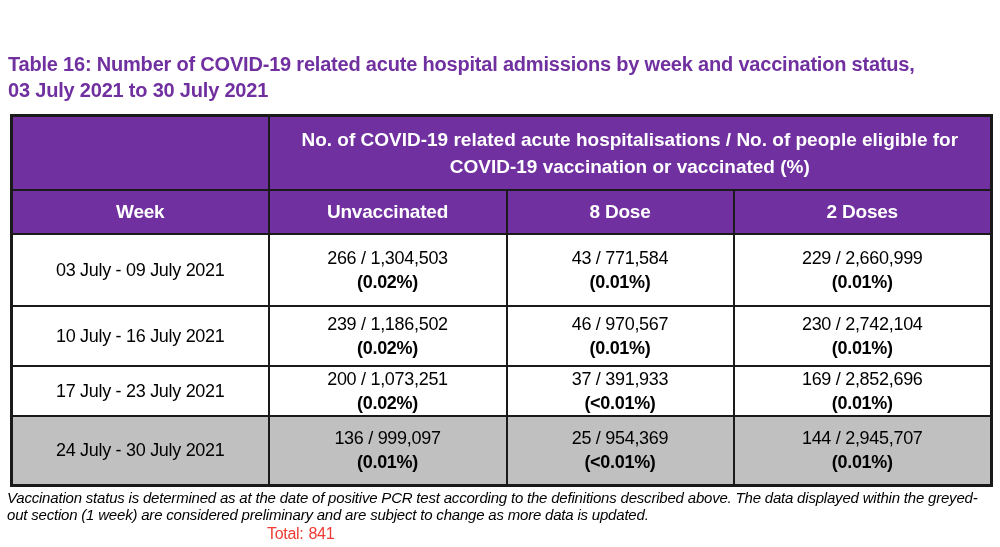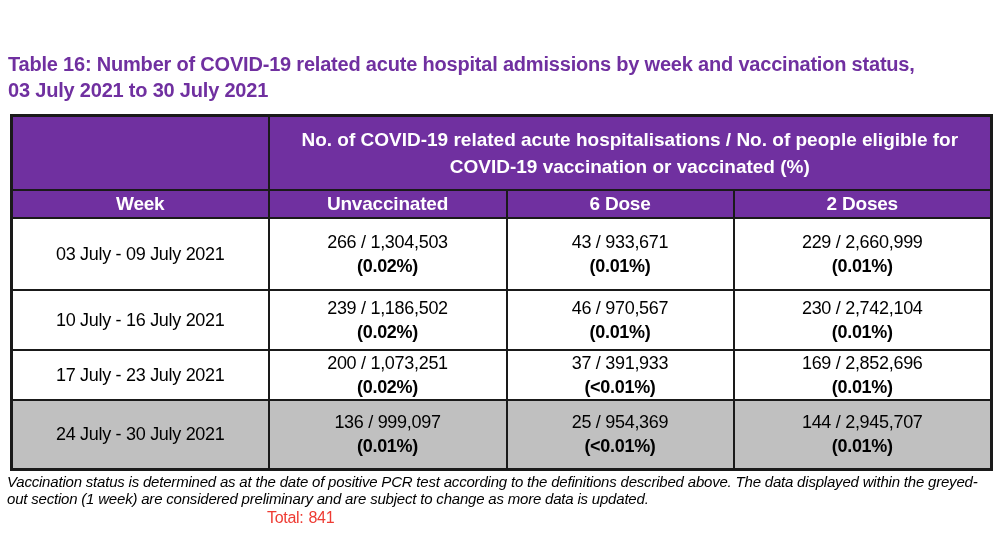--- a/index.html
+++ b/index.html
@@ -86,35 +86,35 @@
     <col style="width:227px">
     <col style="width:258px">
   </colgroup>
   <tbody>
       <tr style="height:74px">
     <th class="purple"></th>
     <th class="purple group-header-cell" colspan="3">
       <span class="inner">No. of COVID-19 related acute hospitalisations / No. of people eligible for COVID-19 vaccination or vaccinated (%)</span>
     </th>
   </tr>
-  <tr style="height:28px">
+  <tr style="height:44px">
     <th class="purple col-header">Week</th>
     <th class="purple col-header">Unvaccinated</th>
-    <th class="purple col-header">6 Dose</th>
+    <th class="purple col-header">8 Dose</th>
     <th class="purple col-header">2 Doses</th>
   </tr>
 
   <tr style="height:72px">
     <td class="week-cell">03 July - 09 July 2021</td>
     <td class="data-cell">
       <span class="ratio">266 / 1,304,503</span>
       <span class="pct">(0.02%)</span>
     </td>
     <td class="data-cell">
-      <span class="ratio">43 / 933,671</span>
+      <span class="ratio">43 / 771,584</span>
       <span class="pct">(0.01%)</span>
     </td>
     <td class="data-cell">
       <span class="ratio">229 / 2,660,999</span>
       <span class="pct">(0.01%)</span>
     </td>
   </tr>
 
   <tr style="height:60px">
     <td class="week-cell">10 July - 16 July 2021</td>

